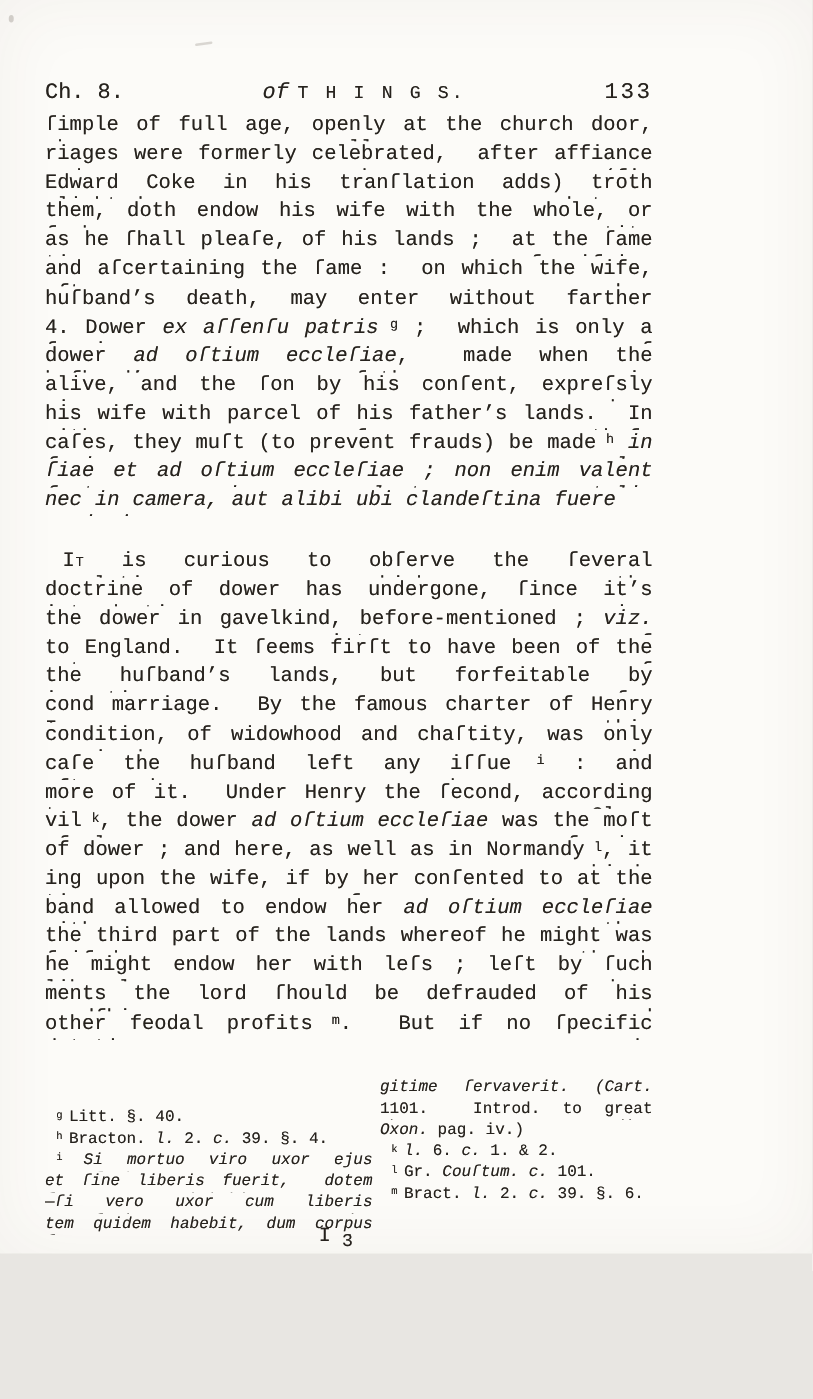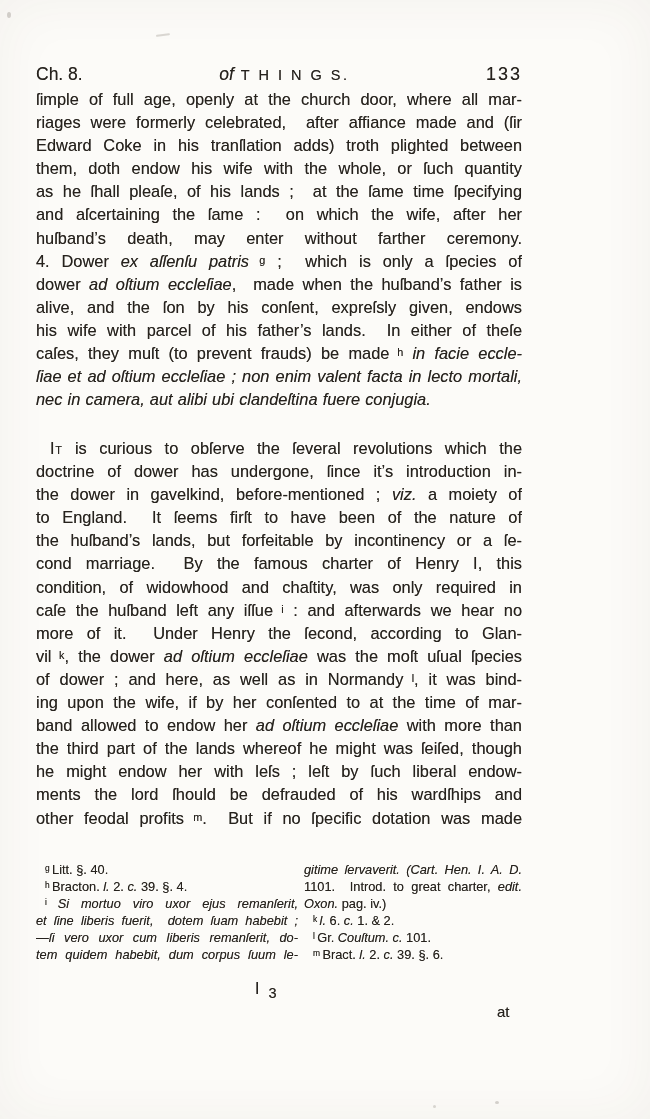--- a/index.html
+++ b/index.html
@@ -1,41 +1,41 @@
 <!DOCTYPE html>
 <html><head>
 <meta charset="utf-8">
 <style>
   html,body{margin:0;padding:0;background:#e8e6e2;}
   .page{
     position:relative;
-    width:650px;height:1119px;
+    width:650px;height:1003px;
     background:#fcfbf8;
     box-shadow:inset 0 0 55px rgba(70,60,35,0.05);
-    font-family:Liberation Sans, sans-serif;
+    font-family:Liberation Mono, monospace;
     color:#26221d;
     overflow:hidden;
     text-shadow:0 0 0.35px rgba(38,34,29,0.55);
   }
   .header{
     position:absolute;left:36px;top:64px;width:486px;
     display:flex;justify-content:space-between;align-items:baseline;
   }
   .chap{font-size:17.5px;}
   .title{flex:1;text-align:center;}
   .title em{font-size:17.5px;font-style:italic;}
   .caps{font-size:14.5px;letter-spacing:2.5px;margin-left:7px;}
   .pagenum{font-size:18px;letter-spacing:2px;}
   .body{position:absolute;left:36px;width:486px;font-size:16.4px;word-spacing:0.6px;}
   .p1{top:90px;}
   .p2{top:439px;}
   .body .line{height:23.1px;overflow:hidden;white-space:pre-wrap;}
   .fn{position:absolute;left:36px;top:862px;width:486px;display:flex;font-size:12.8px;}
   .fncol .line{height:17px;overflow:hidden;white-space:pre-wrap;}
-  .fnleft{width:262px;}
+  .fnleft{width:262px;margin-top:24px;}
   .fnright{width:218px;margin-left:6px;}
   .line{text-align:left;}
   .line.just{text-align:justify;text-align-last:justify;}
   .p2 .line.ind{text-indent:14px;}
   .fncol .line.ind{text-indent:9px;}
   .it{font-style:italic;}
   .sup{font-size:0.66em;vertical-align:0.32em;}
   .sc{font-variant:small-caps;letter-spacing:0.6px;}
   .signature{position:absolute;left:255px;top:980px;font-size:16px;}
   .signum{font-size:14.5px;position:relative;top:4px;margin-left:9px;}

